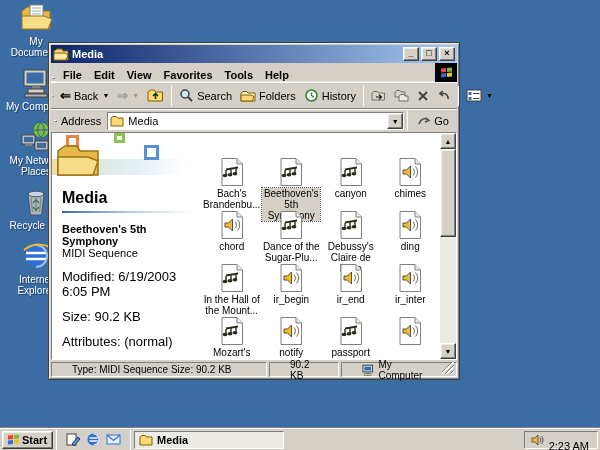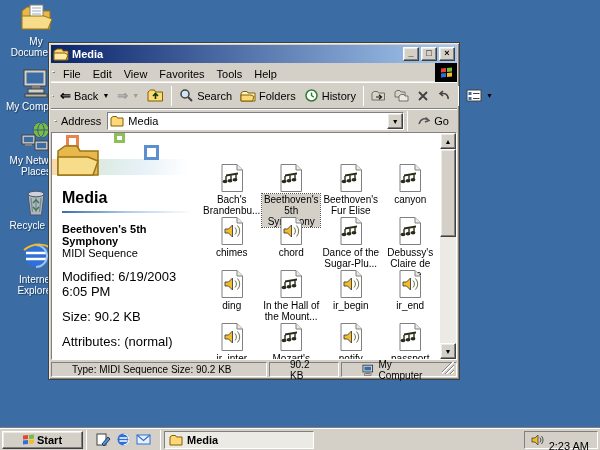--- a/index.html
+++ b/index.html
@@ -19,21 +19,21 @@
   
   .window { position:absolute; left:48px; top:42px; width:412px; height:338px; background:#D4D0C8;
             border:1px solid #404040; box-shadow:inset 1px 1px 0 #ECEAE5, inset -1px -1px 0 #808080; padding:2px; z-index:2; display:flex; flex-direction:column; }
   .titlebar { height:18px; background:linear-gradient(to right,#0A246A,#A6CAF0); display:flex; align-items:center; padding:0 2px; flex:0 0 auto; }
   .titlebar .ticon { width:16px; height:14px; margin-right:3px; flex:0 0 auto; }
   .titlebar .ttext { color:#fff; font-weight:bold; font-size:11px; flex:1; }
   .tbtn { width:16px; height:14px; background:#D4D0C8; margin-left:2px; display:flex; align-items:center; justify-content:center;
           font-size:9px; font-weight:bold; font-family:"Liberation Sans",sans-serif; line-height:1; cursor:default; }
   .tbtn span { transform:translateY(-1px); }
 
-  .menubar { height:19px; display:flex; align-items:center; flex:0 0 auto; position:relative; border-bottom:1px solid #ECEAE5; }
+  .menubar { height:19px; display:flex; align-items:flex-end; flex:0 0 auto; position:relative; border-bottom:1px solid #ECEAE5;font-weight:bold; }
   .grip { width:3px; margin:2px 2px 2px 1px; border:1px solid; border-color:#fff #808080 #808080 #fff; }
   .menu-item { padding:3px 6px 0 6px; font-size:11px; }
   .throbber { position:absolute; right:0; top:0; width:22px; height:19px; background:#000; display:flex; align-items:center; justify-content:center; }
 
   .toolbar { height:27px; display:flex; align-items:center; flex:0 0 auto; border-top:1px solid #fff; border-bottom:1px solid #808080; padding:1px 0; }
   .tool-btn { display:flex; align-items:center; gap:3px; padding:2px 4px; height:22px; font-size:11px; cursor:default; }
   .tool-btn svg, .tool-btn .glyph { flex:0 0 auto; }
   .glyph { font-weight:bold; font-size:13px; line-height:1; }
   .gray  { color:#9a9a9a; }
   .ddarrow { font-size:7px; margin-left:1px; }
@@ -59,41 +59,41 @@
   .wv-rule { height:2px; margin:4px 0 10px 0; background:linear-gradient(to right,#3A6EA5,#AFCBE8,#fff); }
   .wv-name { font-weight:bold; font-size:11px; }
   .wv-type { font-size:11px; margin-bottom:10px; }
   .wv-line { font-size:13px; margin-bottom:10px; }
   .player { width:126px; background:#D4D0C8; border:1px solid #808080; padding:3px 3px 2px 3px; margin-top:4px; }
   .slider { height:10px; position:relative; margin:1px 2px 4px 2px; }
   .slider .track { position:absolute; left:0; right:0; top:4px; height:2px; border:1px solid; border-color:#808080 #fff #fff #808080; }
   .slider .thumb { position:absolute; left:8px; top:0; width:9px; height:10px; background:#D4D0C8; border:1px solid; border-color:#fff #404040 #404040 #fff; }
 
   
-  .filegrid { flex:1; display:flex; flex-wrap:wrap; align-content:flex-start; padding-top:6px; overflow:hidden;margin-top:24px; }
+  .filegrid { flex:1; display:flex; flex-wrap:wrap; align-content:flex-start; padding-top:24px; overflow:hidden; }
   .file-item { width:25%; height:53px; display:flex; flex-direction:column; align-items:center; cursor:default; }
   .file-item .ficon { width:30px; height:30px; flex:0 0 auto; }
   .file-item .flabel { font-size:10px; line-height:11px; text-align:center; margin-top:1px; max-width:58px; }
   .file-item .flabel.sel { background:#D4D0C8; outline:1px dotted #555; }
 
   
   .vscroll { width:16px; flex:0 0 auto; background:#ECEAE5; position:relative; }
   .sbtn { position:absolute; left:0; width:16px; height:16px; background:#D4D0C8; display:flex; align-items:center; justify-content:center; font-size:7px; }
   .sbtn.up { top:0; } .sbtn.down { bottom:0; }
   .sthumb { position:absolute; left:0; top:16px; width:16px; height:88px; background:#D4D0C8; }
 
   .statusbar { height:17px; flex:0 0 auto; display:flex; gap:2px; padding-top:2px; font-size:10px; }
   .spane { border:1px solid; border-color:#808080 #fff #fff #808080; display:flex; align-items:center; padding:0 20px; gap:3px; }
   .spane.p1 { flex:1; } .spane.p2 { width:70px; } .spane.p3 { width:116px; }
   .resize-grip { position:absolute; right:2px; bottom:2px; width:12px; height:12px;
      background:linear-gradient(135deg,transparent 40%,#808080 40%,#808080 45%,#fff 45%,#fff 52%,transparent 52%,transparent 60%,#808080 60%,#808080 65%,#fff 65%,#fff 72%,transparent 72%,transparent 80%,#808080 80%,#808080 85%,#fff 85%,#fff 92%,transparent 92%); }
 
   
   .taskbar { position:absolute; left:0; bottom:0; width:600px; height:22px; background:#D4D0C8; border-top:1px solid #fff; box-shadow:0 -1px 0 #808080; display:flex; align-items:center; padding:0 2px; z-index:3; }
-  .start-btn { height:18px; display:flex; align-items:center; gap:3px; padding:0 20px; background:#D4D0C8; font-weight:bold; font-size:11px; }
+  .start-btn { height:18px; display:flex; align-items:center; gap:3px; padding:0 5px; background:#D4D0C8; font-weight:bold; font-size:11px; }
   .ql { display:flex; align-items:center; gap:5px; padding:0 6px; }
   .ql svg { width:15px; height:15px; }
   .task-btn { width:150px; height:18px; display:flex; align-items:center; gap:4px; padding:0 4px; font-weight:bold; font-size:11px;
               border:1px solid; border-color:#808080 #fff #fff #808080; background:#ECEAE5; }
   .tray { margin-left:auto; height:18px; display:flex; align-items:center; gap:5px; padding:0 8px 0 6px; border:1px solid; border-color:#808080 #fff #fff #808080; }
   .clock { font-size:11px;margin-top:12px; }
   .flag { display:grid; grid-template-columns:5px 5px; grid-template-rows:4px 4px; gap:1px; transform:skewY(-6deg); }
   .flag i { display:block; }
 </style>
 </head>
@@ -337,32 +337,20 @@
           <span class="ficon"><svg viewBox="0 0 30 30">
               <path d="M5 1.5 h15 l5.5 5.5 v21.5 H5 z" fill="#fff" stroke="#808080"></path>
               <path d="M20 1.5 v5.5 h5.5" fill="#ECEAE5" stroke="#808080"></path>
               <path d="M9 11.5 l12-2 v2 l-12 2 z" fill="#2b2b1a"></path>
               <path d="M9 13 v5 M14 12.2 v5 M19 11.3 v5" stroke="#2b2b1a" stroke-width="1.4"></path>
               <ellipse cx="8" cy="18.5" rx="2.4" ry="1.8" fill="#2b2b1a"></ellipse>
               <ellipse cx="13" cy="17.7" rx="2.4" ry="1.8" fill="#2b2b1a"></ellipse>
               <ellipse cx="18" cy="16.8" rx="2.4" ry="1.8" fill="#2b2b1a"></ellipse>
             </svg></span>
           <span class="flabel sel">Beethoven's 5th Symphony</span>
-        </div>
-        <div class="file-item">
-          <span class="ficon"><svg viewBox="0 0 30 30">
-              <path d="M5 1.5 h15 l5.5 5.5 v21.5 H5 z" fill="#fff" stroke="#808080"></path>
-              <path d="M20 1.5 v5.5 h5.5" fill="#ECEAE5" stroke="#808080"></path>
-              <path d="M9 11.5 l12-2 v2 l-12 2 z" fill="#2b2b1a"></path>
-              <path d="M9 13 v5 M14 12.2 v5 M19 11.3 v5" stroke="#2b2b1a" stroke-width="1.4"></path>
-              <ellipse cx="8" cy="18.5" rx="2.4" ry="1.8" fill="#2b2b1a"></ellipse>
-              <ellipse cx="13" cy="17.7" rx="2.4" ry="1.8" fill="#2b2b1a"></ellipse>
-              <ellipse cx="18" cy="16.8" rx="2.4" ry="1.8" fill="#2b2b1a"></ellipse>
-            </svg></span>
-          <span class="flabel">Beethoven's Fur Elise</span>
         </div>
         <div class="file-item">
           <span class="ficon"><svg viewBox="0 0 30 30">
               <path d="M5 1.5 h15 l5.5 5.5 v21.5 H5 z" fill="#fff" stroke="#808080"></path>
               <path d="M20 1.5 v5.5 h5.5" fill="#ECEAE5" stroke="#808080"></path>
               <path d="M9 11.5 l12-2 v2 l-12 2 z" fill="#2b2b1a"></path>
               <path d="M9 13 v5 M14 12.2 v5 M19 11.3 v5" stroke="#2b2b1a" stroke-width="1.4"></path>
               <ellipse cx="8" cy="18.5" rx="2.4" ry="1.8" fill="#2b2b1a"></ellipse>
               <ellipse cx="13" cy="17.7" rx="2.4" ry="1.8" fill="#2b2b1a"></ellipse>
               <ellipse cx="18" cy="16.8" rx="2.4" ry="1.8" fill="#2b2b1a"></ellipse>

